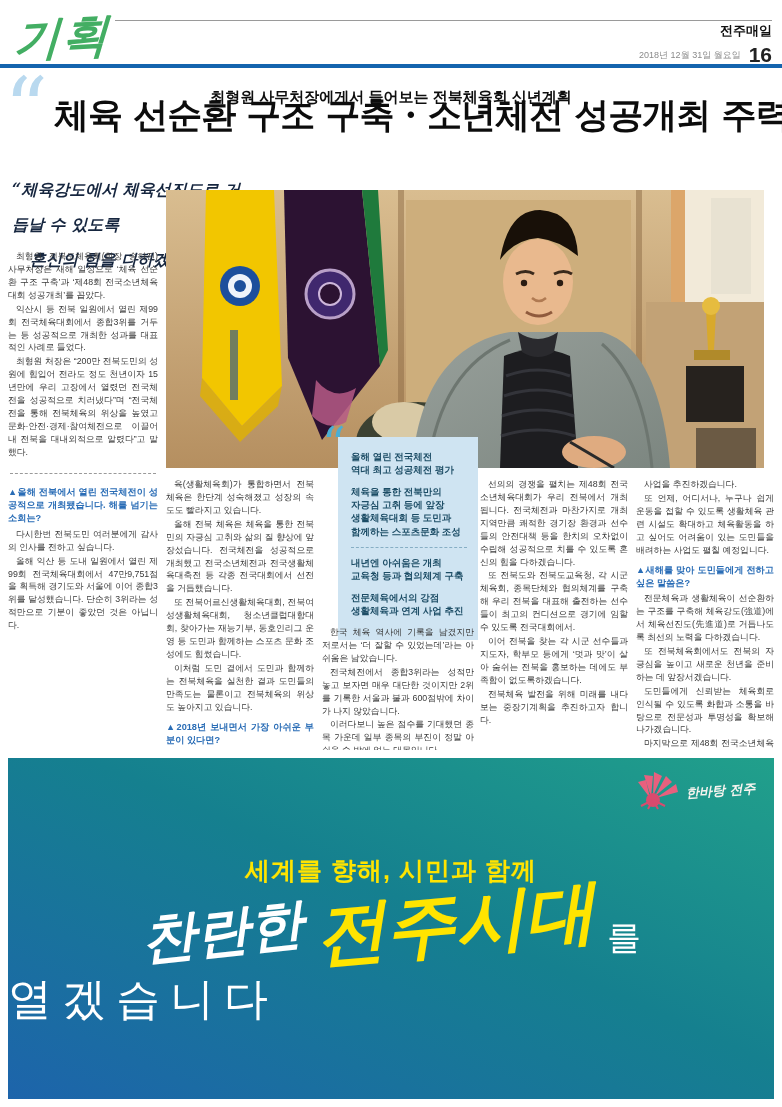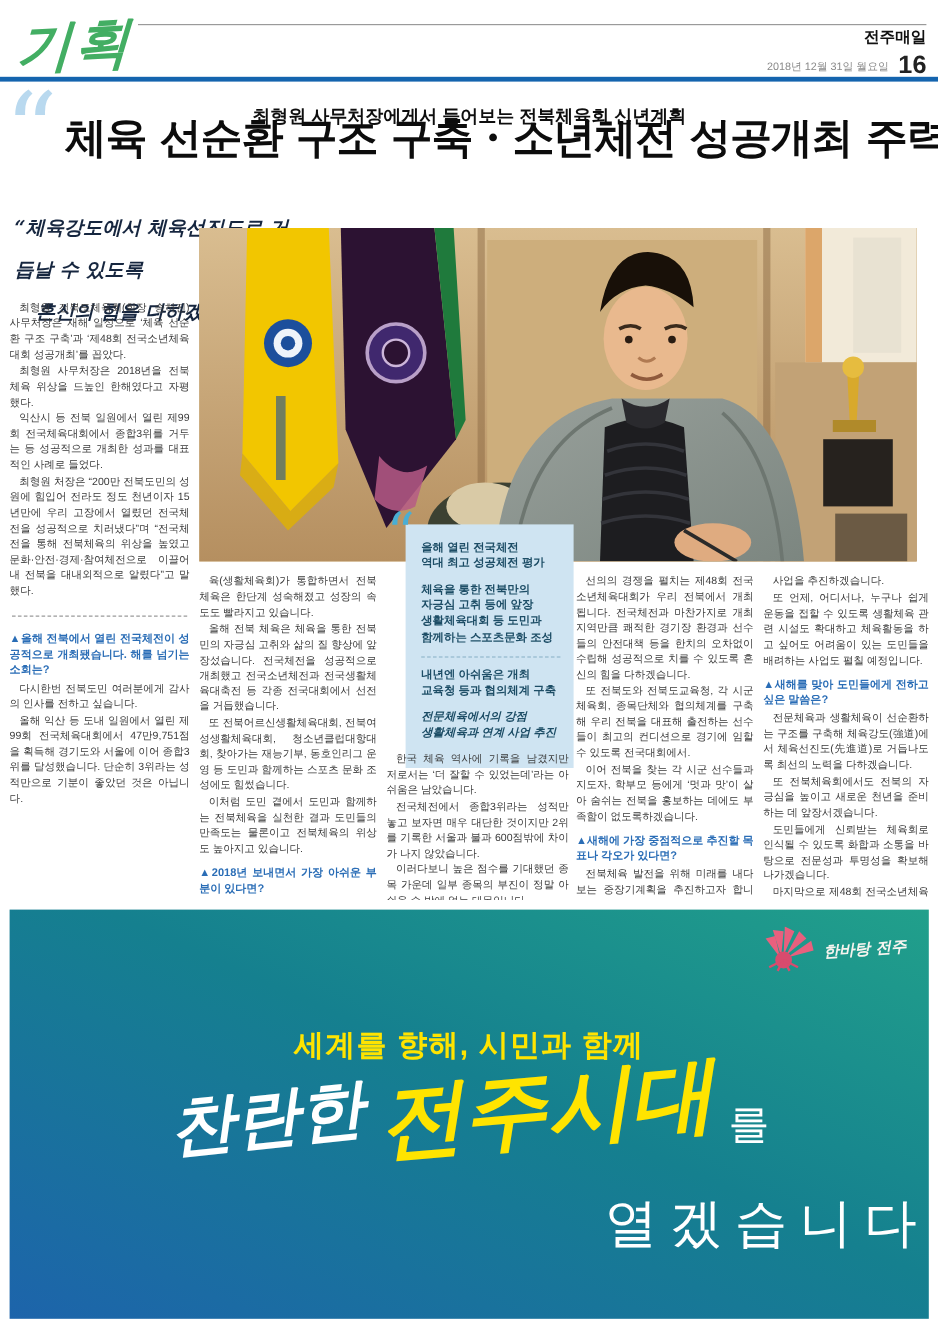--- a/index.html
+++ b/index.html
@@ -31,21 +31,21 @@
 
   
   .photo{position:absolute;left:166px;top:190px;width:598px;height:278px;overflow:hidden;background:#c9a876;}
   .photo svg{display:block;}
 
   
   .quote-box{position:absolute;left:338px;top:437px;width:140px;background:#cfe4f2;padding:13px 11px 11px 13px;box-sizing:border-box;}
   .quote-box .big-quote{position:absolute;left:-16px;top:-16px;font-family:"DejaVu Serif",serif;
         font-size:46px;color:#4aaed4;letter-spacing:-4px;line-height:1;}
   .qgroup{margin-bottom:9px;}
-  .qgroup:last-child{margin-bottom:12px;font-style:italic;}
+  .qgroup:last-child{margin-bottom:12px;}
   .qline{font-size:9.5px;font-weight:bold;color:#1d4d66;line-height:1.38;}
   .qdash{border-top:1px dashed #86aec4;margin:4px 0 8px 0;}
 
   
   .col{position:absolute;overflow:hidden;text-align:justify;}
   .col .p{font-size:8.8px;line-height:1.47;color:#3a3a3a;text-indent:8px;margin:0 0 1px 0;}
   .col .subhead{font-size:9.2px;line-height:1.45;font-weight:bold;color:#2a6db6;margin:7px 0 2px 0;}
   .col .divider{border-top:1px dashed #9a9a9a;margin:14px 2px 12px 2px;}
   #col1{left:8px;top:250px;width:150px;height:500px;}
   #col2{left:166px;top:478px;width:148px;height:272px;}
@@ -55,21 +55,21 @@
 
   
   .banner{position:absolute;left:8px;top:758px;width:766px;height:341px;overflow:hidden;}
   .banner-logo{position:absolute;right:18px;top:14px;display:flex;align-items:center;gap:6px;}
   .banner-logo .slogan{font-family:"DejaVu Serif",serif;font-style:italic;font-size:13px;font-weight:bold;color:#f7f4ef;transform:rotate(-4deg);}
   .banner-tagline{position:absolute;left:0;top:96px;width:100%;text-align:center;font-size:25px;font-weight:bold;letter-spacing:1px;}
   .banner-script{position:absolute;left:0;top:130px;width:100%;display:flex;justify-content:center;align-items:flex-end;gap:12px;}
   .banner-script .s1{font-family:"DejaVu Serif",serif;font-style:italic;font-weight:bold;font-size:54px;color:#ffffff;transform:rotate(-6deg);line-height:1;}
   .banner-script .s2{font-family:"DejaVu Serif",serif;font-style:italic;font-weight:bold;font-size:70px;transform:rotate(-5deg);line-height:1;}
   .banner-script .s3{font-family:"DejaVu Serif",serif;font-size:34px;color:#ffffff;line-height:1.2;}
-  .banner-line2{position:absolute;left:0;top:232px;width:100%;text-align:right;font-family:"DejaVu Serif",serif;
+  .banner-line2{position:absolute;left:0;top:212px;width:100%;text-align:left;font-family:"DejaVu Serif",serif;
         font-size:44px;color:#ffffff;letter-spacing:10px;}
 </style>
 </head>
 <body>
 
 <div class="page">
 
   <div class="thin-rule"></div>
   <div class="section-logo">기획</div>
   <div class="strip-title">최형원 사무처장에게서 들어보는 전북체육회 신년계획</div>
@@ -167,21 +167,20 @@
         </div>
         <div class="qgroup">
           <div class="qline">전문체육에서의 강점</div>
           <div class="qline">생활체육과 연계 사업 추진</div>
         </div>
       </div>
   </div>
 
   <div class="col" id="col1">
       <div class="p">최형원 전북도체육회(회장 송하진) 사무처장은 새해 일성으로 ‘체육 선순환 구조 구축’과 ‘제48회 전국소년체육대회 성공개최’를 꼽았다.</div>
-      <div class="p">최형원 사무처장은 2018년을 전북 체육 위상을 드높인 한해였다고 자평했다.</div>
       <div class="p">익산시 등 전북 일원에서 열린 제99회 전국체육대회에서 종합3위를 거두는 등 성공적으로 개최한 성과를 대표적인 사례로 들었다.</div>
       <div class="p">최형원 처장은 “200만 전북도민의 성원에 힘입어 전라도 정도 천년이자 15년만에 우리 고장에서 열렸던 전국체전을 성공적으로 치러냈다”며 “전국체전을 통해 전북체육의 위상을 높였고 문화·안전·경제·참여체전으로 이끌어 내 전북을 대내외적으로 알렸다”고 말했다.</div>
       <div class="divider"></div>
       <div class="subhead">▲올해 전북에서 열린 전국체전이 성공적으로 개최됐습니다. 해를 넘기는 소회는?</div>
       <div class="p">다시한번 전북도민 여러분에게 감사의 인사를 전하고 싶습니다.</div>
       <div class="p">올해 익산 등 도내 일원에서 열린 제99회 전국체육대회에서 47만9,751점을 획득해 경기도와 서울에 이어 종합3위를 달성했습니다. 단순히 3위라는 성적만으로 기분이 좋았던 것은 아닙니다.</div>
     </div>
   <div class="col" id="col2">
       <div class="p">육(생활체육회)가 통합하면서 전북 체육은 한단계 성숙해졌고 성장의 속도도 빨라지고 있습니다.</div>
       <div class="p">올해 전북 체육은 체육을 통한 전북민의 자긍심 고취와 삶의 질 향상에 앞장섰습니다. 전국체전을 성공적으로 개최했고 전국소년체전과 전국생활체육대축전 등 각종 전국대회에서 선전을 거듭했습니다.</div>
@@ -192,21 +191,20 @@
     </div>
   <div class="col" id="col3">
       <div class="p">한국 체육 역사에 기록을 남겼지만 저로서는 ‘더 잘할 수 있었는데’라는 아쉬움은 남았습니다.</div>
       <div class="p">전국체전에서 종합3위라는 성적만 놓고 보자면 매우 대단한 것이지만 2위를 기록한 서울과 불과 600점밖에 차이가 나지 않았습니다.</div>
       <div class="p">이러다보니 높은 점수를 기대했던 종목 가운데 일부 종목의 부진이 정말 아쉬울 수 밖에 없는 대목입니다.</div>
     </div>
   <div class="col" id="col4">
       <div class="p">선의의 경쟁을 펼치는 제48회 전국소년체육대회가 우리 전북에서 개최됩니다. 전국체전과 마찬가지로 개최지역만큼 쾌적한 경기장 환경과 선수들의 안전대책 등을 한치의 오차없이 수립해 성공적으로 치를 수 있도록 혼신의 힘을 다하겠습니다.</div>
       <div class="p">또 전북도와 전북도교육청, 각 시군체육회, 종목단체와 협의체계를 구축해 우리 전북을 대표해 출전하는 선수들이 최고의 컨디션으로 경기에 임할 수 있도록 전국대회에서.</div>
       <div class="p">이어 전북을 찾는 각 시군 선수들과 지도자, 학부모 등에게 ‘멋과 맛’이 살아 숨쉬는 전북을 홍보하는 데에도 부족함이 없도록하겠습니다.</div>
-      <div class="subhead">▲새해에 가장 중점적으로 추진할 목표나 각오가 있다면?</div>
       <div class="p">전북체육 발전을 위해 미래를 내다보는 중장기계획을 추진하고자 합니다.</div>
     </div>
   <div class="col" id="col5">
       <div class="p">사업을 추진하겠습니다.</div>
       <div class="p">또 언제, 어디서나, 누구나 쉽게 운동을 접할 수 있도록 생활체육 관련 시설도 확대하고 체육활동을 하고 싶어도 어려움이 있는 도민들을 배려하는 사업도 펼칠 예정입니다.</div>
       <div class="subhead">▲새해를 맞아 도민들에게 전하고 싶은 말씀은?</div>
       <div class="p">전문체육과 생활체육이 선순환하는 구조를 구축해 체육강도(強道)에서 체육선진도(先進道)로 거듭나도록 최선의 노력을 다하겠습니다.</div>
       <div class="p">또 전북체육회에서도 전북의 자긍심을 높이고 새로운 천년을 준비하는 데 앞장서겠습니다.</div>
       <div class="p">도민들에게 신뢰받는 체육회로 인식될 수 있도록 화합과 소통을 바탕으로 전문성과 투명성을 확보해나가겠습니다.</div>
       <div class="p">마지막으로 제48회 전국소년체육대회가 내년에 열리는만큼 도민들의 많은 성원과 관심 부탁드리며 새해 도민 모두 건강하시고 좋은 일만 있으시길 바랍니다. 감사합니다.</div>

